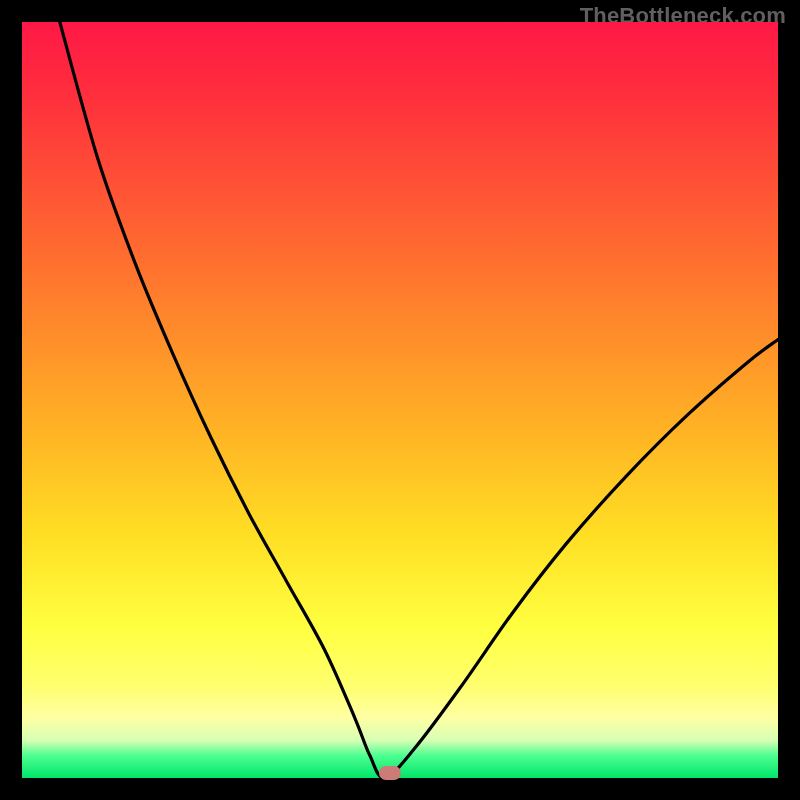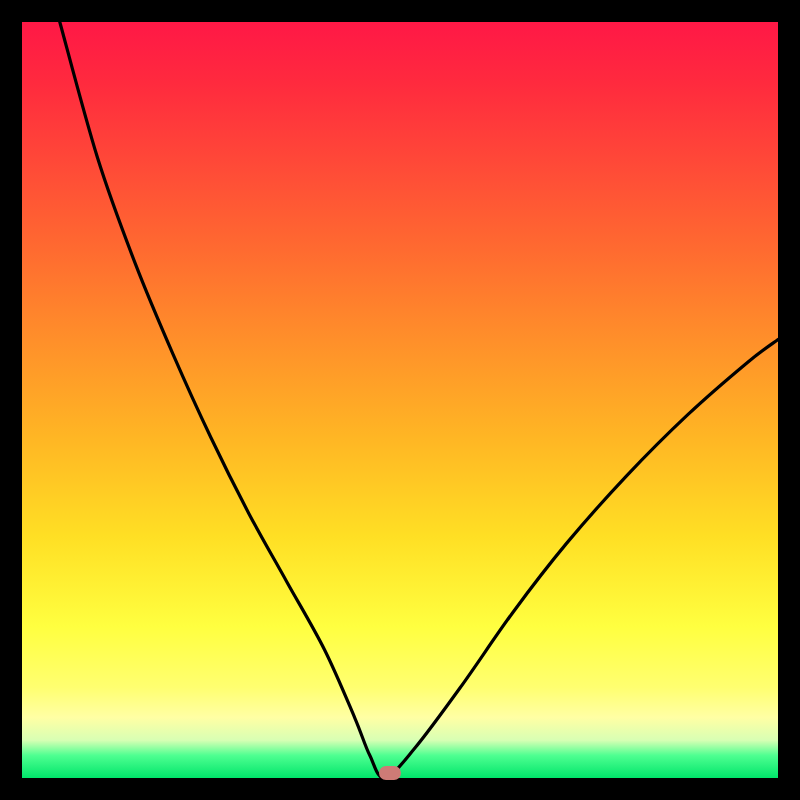--- a/index.html
+++ b/index.html
@@ -62,20 +62,21 @@
     height: 14px;
     border-radius: 7px;
     background: #cd7b76;
     transform: translate(-50%, -50%);
   }
 </style>
 </head>
 <body>
 
 <div class="frame">
+  <div class="watermark">TheBottleneck.com</div>
 
   <div class="plot-area">
     <svg class="curve" viewBox="0 0 756 756" preserveAspectRatio="none">
       <path id="curve-path" d="M 37.800000000000004,0 C 44.10000000000001,22.680000000000007 63.00000000000001,95.76000000000005 75.60000000000001,136.08000000000004 C 88.2,176.40000000000003 100.79999999999998,209.15999999999997 113.39999999999999,241.91999999999996 C 126,274.67999999999995 138.60000000000002,303.65999999999997 151.20000000000002,332.64 C 163.8,361.62 176.4,389.34000000000003 189,415.8 C 201.6,442.26 214.2,467.46000000000004 226.79999999999998,491.40000000000003 C 239.39999999999998,515.34 251.99999999999994,536.7600000000001 264.59999999999997,559.44 C 277.2,582.12 291.06000000000006,604.8000000000001 302.40000000000003,627.48 C 313.74,650.16 325.08,677.88 332.64,695.52 C 340.2,713.16 342.71999999999997,723.24 347.76,733.32 C 352.8,743.4000000000001 355.32,757.26 362.88,756 C 370.44,754.74 380.52,740.88 393.12,725.76 C 405.72,710.64 422.09999999999997,687.9599999999999 438.47999999999996,665.28 C 454.85999999999996,642.6 473.76000000000005,613.6200000000001 491.40000000000003,589.6800000000001 C 509.04,565.74 525.42,544.32 544.3199999999999,521.64 C 563.2199999999999,498.96 584.6400000000001,475.02 604.8000000000001,453.59999999999997 C 624.96,432.17999999999995 645.12,412.02 665.28,393.12 C 685.4399999999999,374.22 710.64,352.79999999999995 725.76,340.2 C 740.88,327.6 750.96,321.3 756,317.52000000000004" fill="none" stroke="#000" stroke-width="3.2" stroke-linecap="round" stroke-linejoin="round"></path>
     </svg>
     <div class="marker" id="min-marker" style="left: 368.172px; top: 751.464px; background: rgb(205, 123, 118);"></div>
   </div>
 </div>
 
 </body></html>

